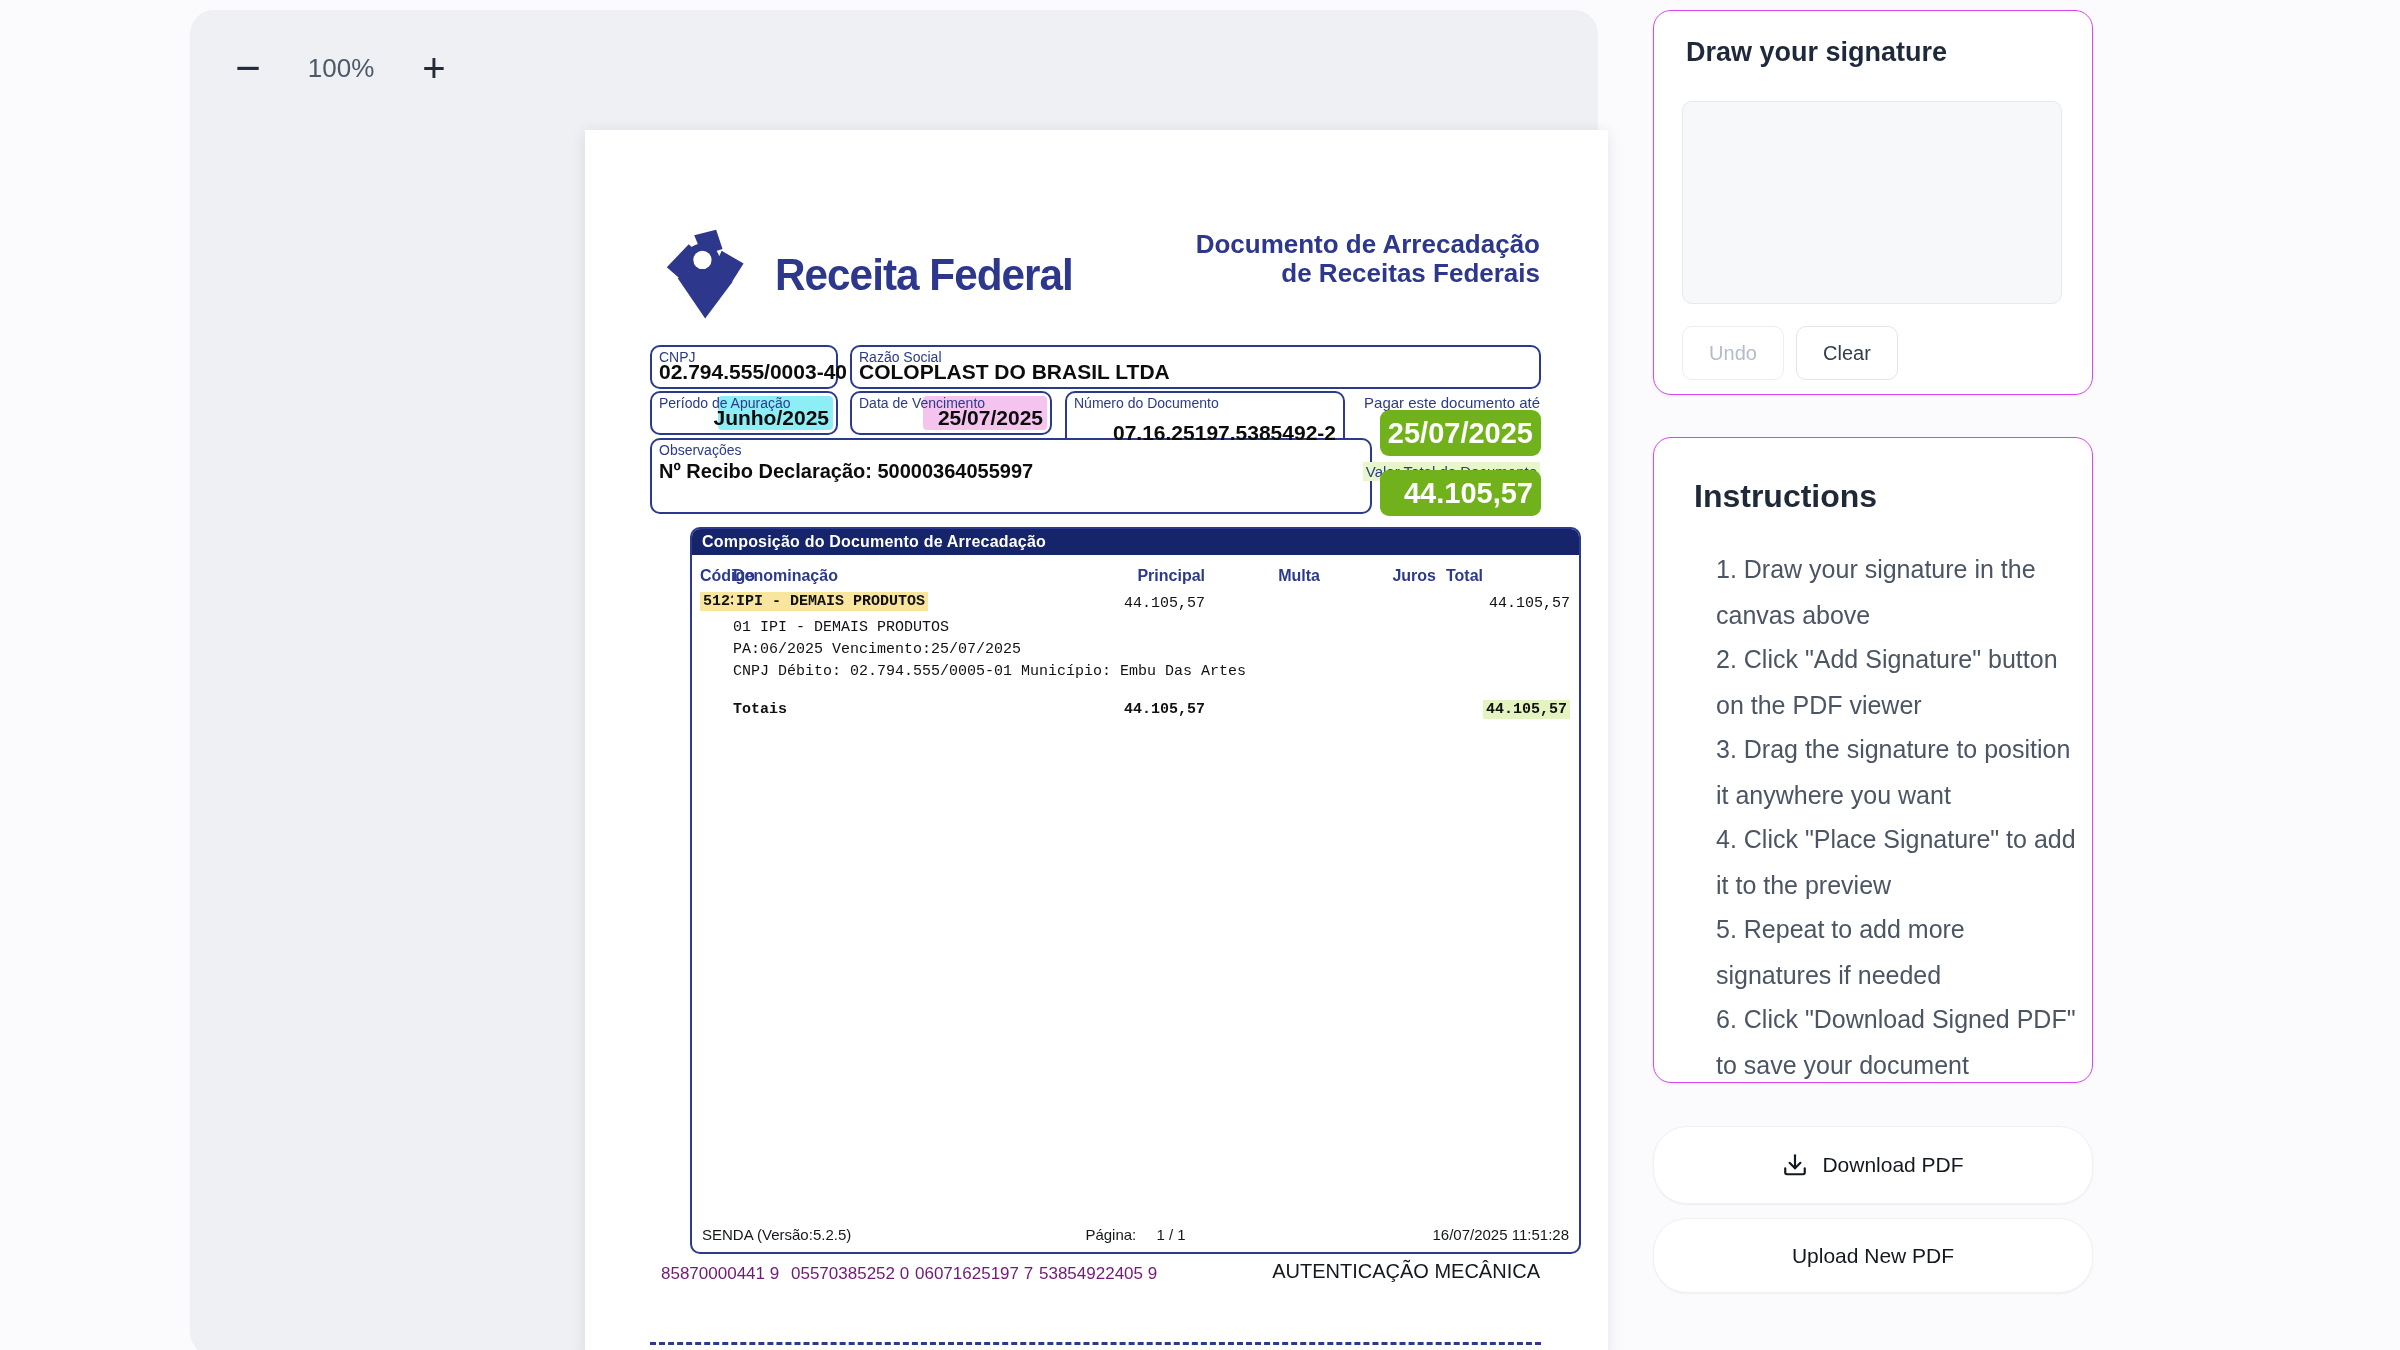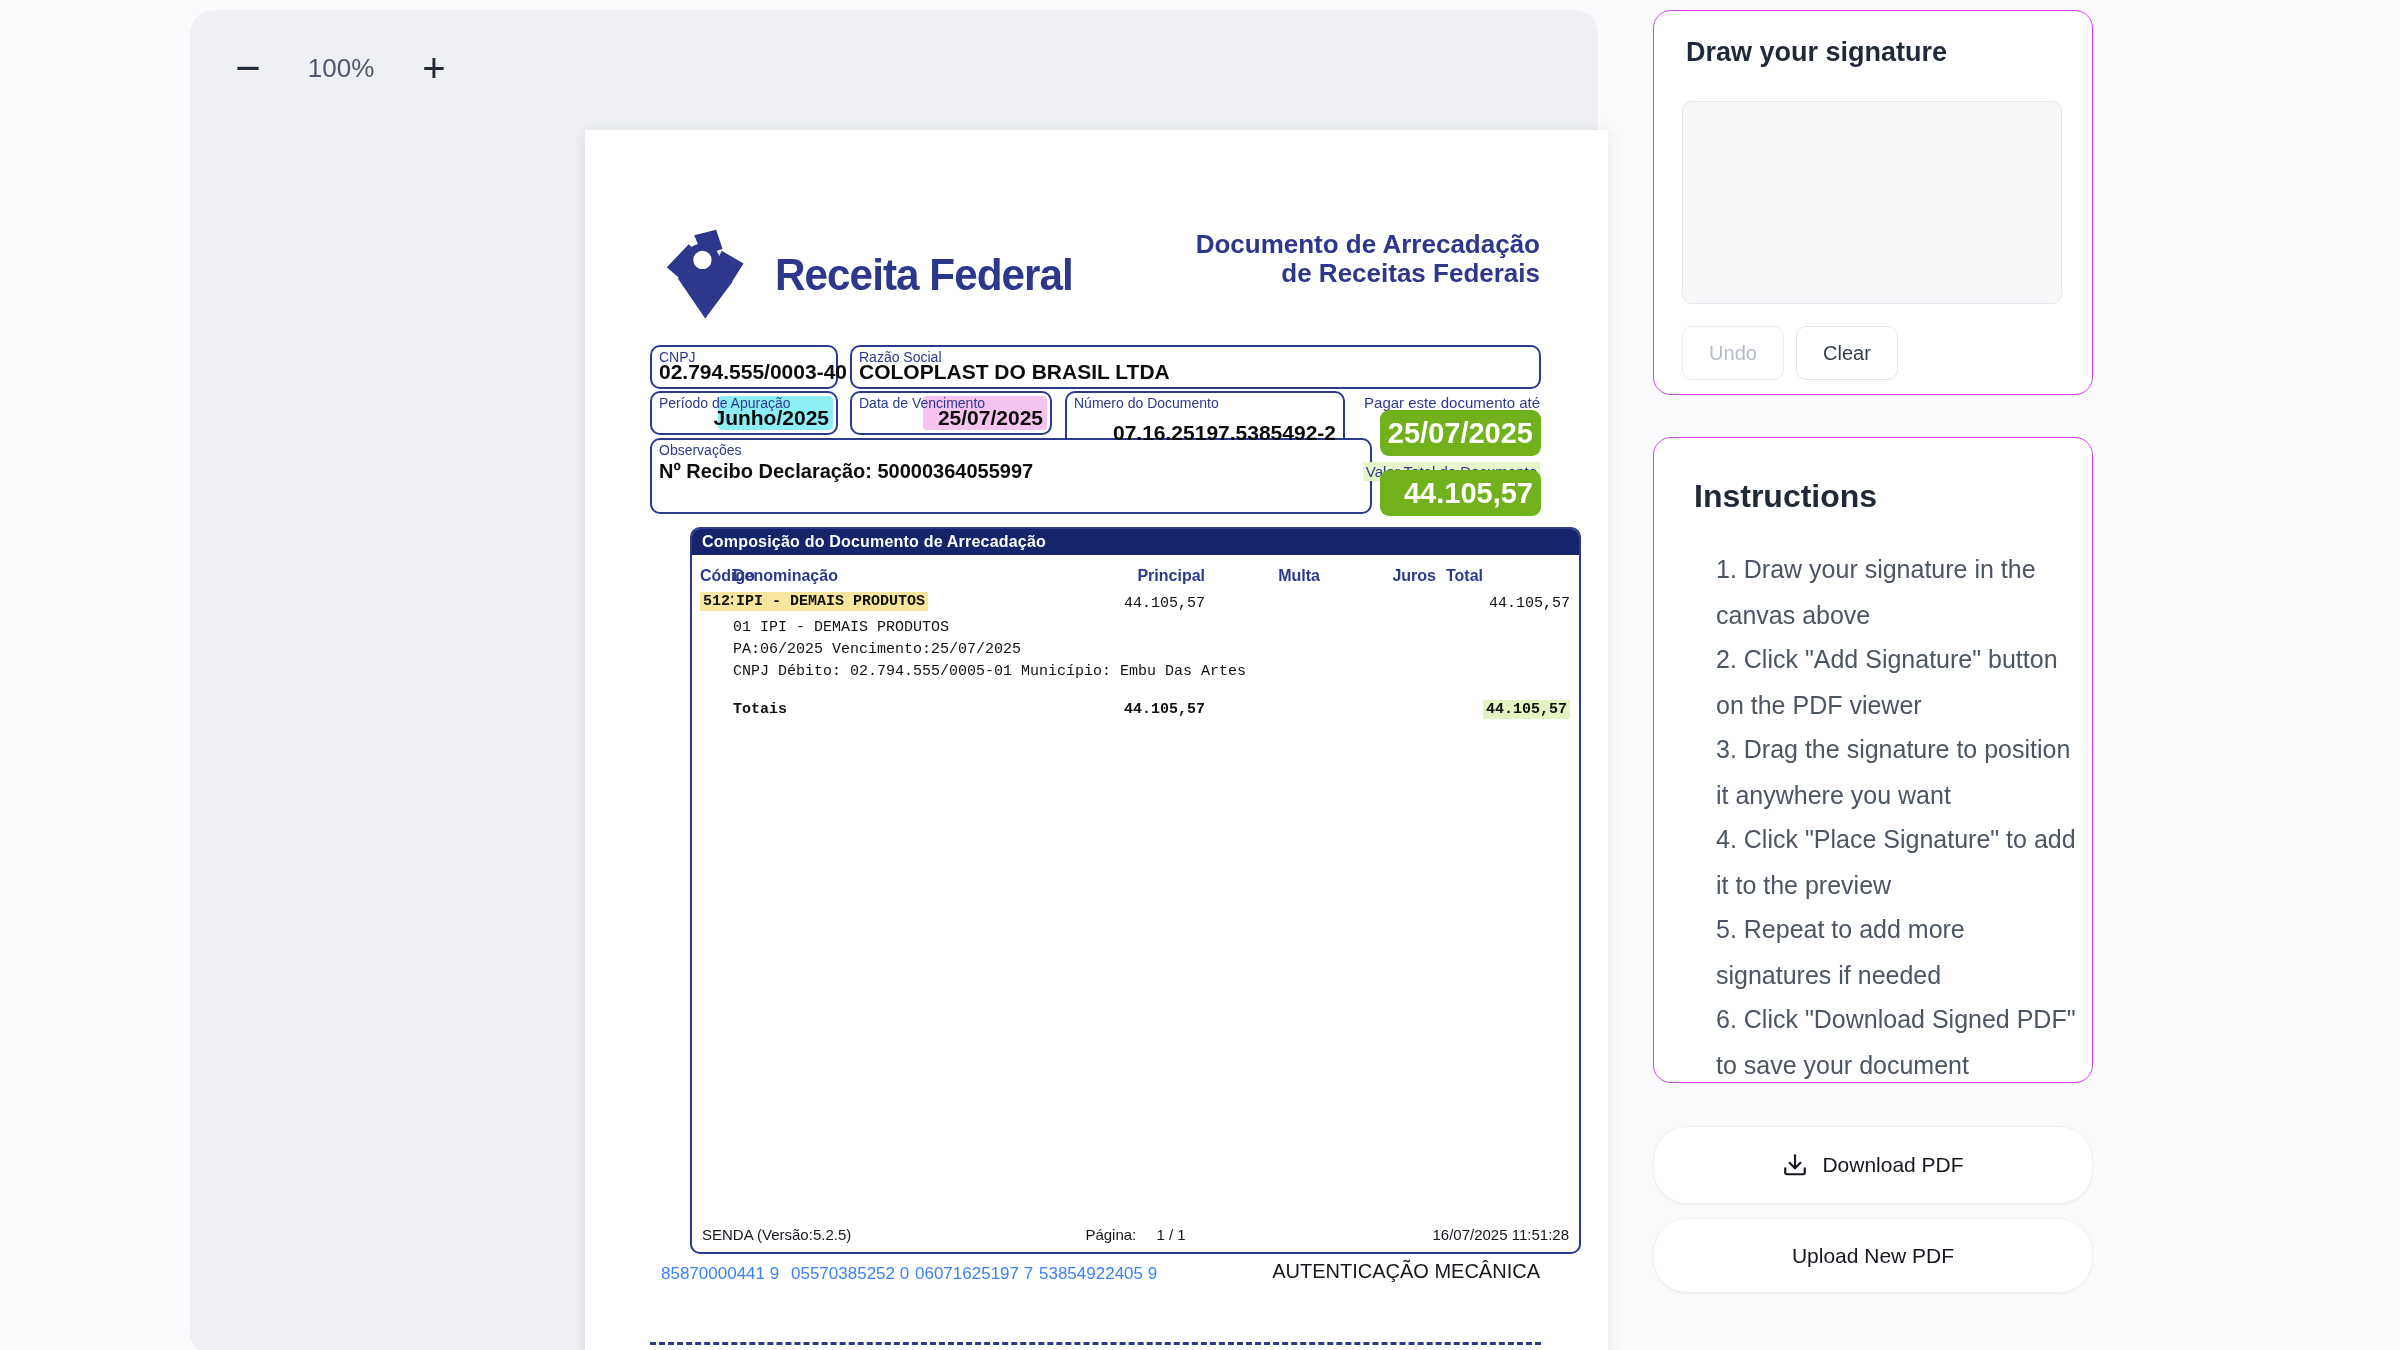--- a/index.html
+++ b/index.html
@@ -87,21 +87,21 @@
   #t-tot span { background:#e3f4c0; padding:1px 3px; }
 
   #comp-footer { position:absolute; left:0; right:0; bottom:4px; height:22px;
                  font-size:15px; color:#14171c; }
   #cf-left { position:absolute; left:10px; }
   #cf-center { position:absolute; left:0; right:0; text-align:center; }
   #cf-right { position:absolute; right:10px; }
   #cf-center b { font-weight:normal; margin-left:16px; }
 
   
-  .bc-num { position:absolute; top:1134px; font-size:17px; color:#3b82f6; }
+  .bc-num { position:absolute; top:1134px; font-size:17px; color:#701a75; }
   #bc0 { left:76px; } #bc1 { left:206px; } #bc2 { left:330px; } #bc3 { left:454px; }
   #autent { position:absolute; right:68px; top:1130px; font-size:20px; color:#15181d; }
 
   #dash-sep { position:absolute; left:65px; right:67px; top:1212px;
               border-top:3px dashed #2b3a8c; }
 
   
   .card { position:absolute; left:1653px; width:440px; background:#ffffff; border-radius:18px;
           border:1px solid #d946ef; box-shadow:0 1px 3px rgba(16,24,40,0.06); }
   #card-signature { top:10px; height:385px; }

